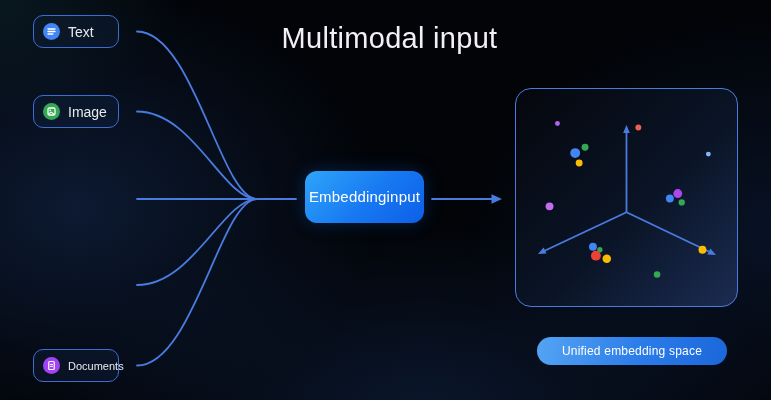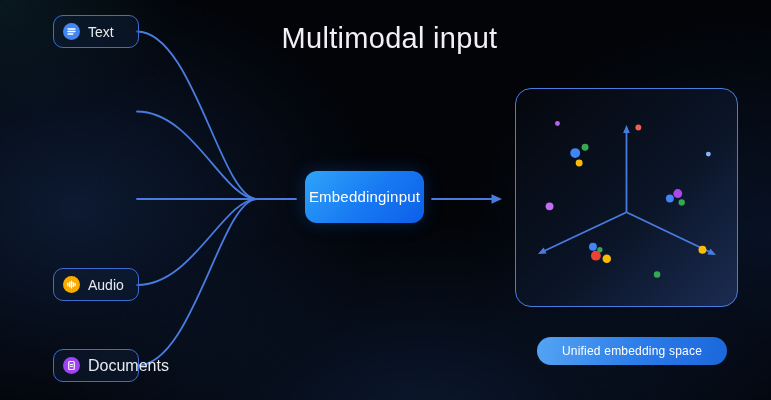--- a/index.html
+++ b/index.html
@@ -15,24 +15,24 @@
   }
   .title{
     position:absolute;top:18px;left:0;width:771px;margin:4px;
     text-align:center;color:#F2EFF8;font-size:29px;font-weight:500;letter-spacing:.3px;
   }
   .connectors{position:absolute;left:0;top:0;}
   .chip{
     position:absolute;left:33px;width:86px;height:33px;box-sizing:border-box;
     border:1.5px solid #3E6CD0;border-radius:10px;
     background:rgba(17,34,62,0.38);
-    display:flex;align-items:center;gap:8px;padding-left:9px;margin-left:20px;
+    display:flex;align-items:center;gap:8px;padding-left:9px;
   }
   .chip-label{color:#E8EAED;font-size:14px;}
-  .chip.small .chip-label{font-size:16px;}
+  .chip.small .chip-label{font-size:11px;}
   .chip-icon{width:17px;height:17px;display:block;flex:0 0 auto;}
   .model-box{
     position:absolute;left:305px;top:171px;width:119px;height:52px;border-radius:12px;
     background:linear-gradient(135deg,#2FA5FA 0%,#1778F2 55%,#0D5FE8 100%);
     display:flex;flex-direction:row;align-items:center;justify-content:center;
     color:#fff;font-size:15px;line-height:18.5px;font-weight:500;letter-spacing:.2px;
     box-shadow:0 0 18px rgba(23,120,242,0.25);
   }
   .panel{
     position:absolute;left:515px;top:88px;width:223px;height:219px;box-sizing:border-box;
@@ -71,35 +71,31 @@
       <circle cx="8" cy="8" r="8" fill="#4285F4"></circle>
       <g stroke="#fff" stroke-width="1.5" stroke-linecap="round">
         <path d="M4.8,5.6 H11.2"></path>
           <path d="M4.8,8 H11.2"></path>
           <path d="M4.8,10.4 H9.2"></path>
       </g>
     </svg>
     <span class="chip-label">Text</span>
   </div>
 
+  <div class="chip" style="top:95px">
+    <svg class="chip-icon" viewBox="0 0 16 16">
+      <circle cx="8" cy="8" r="8" fill="#34A853"></circle>
+      <rect x="4.7" y="4.7" width="6.6" height="6.6" rx="1.2" fill="none" stroke="#fff" stroke-width="1.2"></rect>
+      <circle cx="6.8" cy="6.9" r="0.8" fill="#fff"></circle>
+      <path d="M5.1,10.5 L7.6,8.6 L10.9,10.8" fill="none" stroke="#fff" stroke-width="1.1"></path>
+    </svg>
+    <span class="chip-label">Image</span>
+  </div>
 
 
-  <div class="chip" style="top:268px">
-    <svg class="chip-icon" viewBox="0 0 16 16">
-      <circle cx="8" cy="8" r="8" fill="#F9AB00"></circle>
-      <g stroke="#fff" stroke-width="1.3" stroke-linecap="round">
-        <path d="M4.6,6.8 V9.2"></path>
-          <path d="M6.3,5.8 V10.2"></path>
-          <path d="M8,4.8 V11.2"></path>
-        <path d="M9.7,6.2 V9.8"></path>
-          <path d="M11.4,7 V9"></path>
-      </g>
-    </svg>
-    <span class="chip-label">Audio</span>
-  </div>
 
   <div class="chip small" style="top:349px">
     <svg class="chip-icon" viewBox="0 0 16 16">
       <circle cx="8" cy="8" r="8" fill="#A142F4"></circle>
       <rect x="5.4" y="4.2" width="5.2" height="7.6" rx="0.9" fill="none" stroke="#fff" stroke-width="1.1"></rect>
       <g stroke="#fff" stroke-width="0.9" stroke-linecap="round">
         <path d="M6.9,7 H9.1"></path>
           <path d="M6.9,8.8 H9.1"></path>
       </g>
     </svg>

